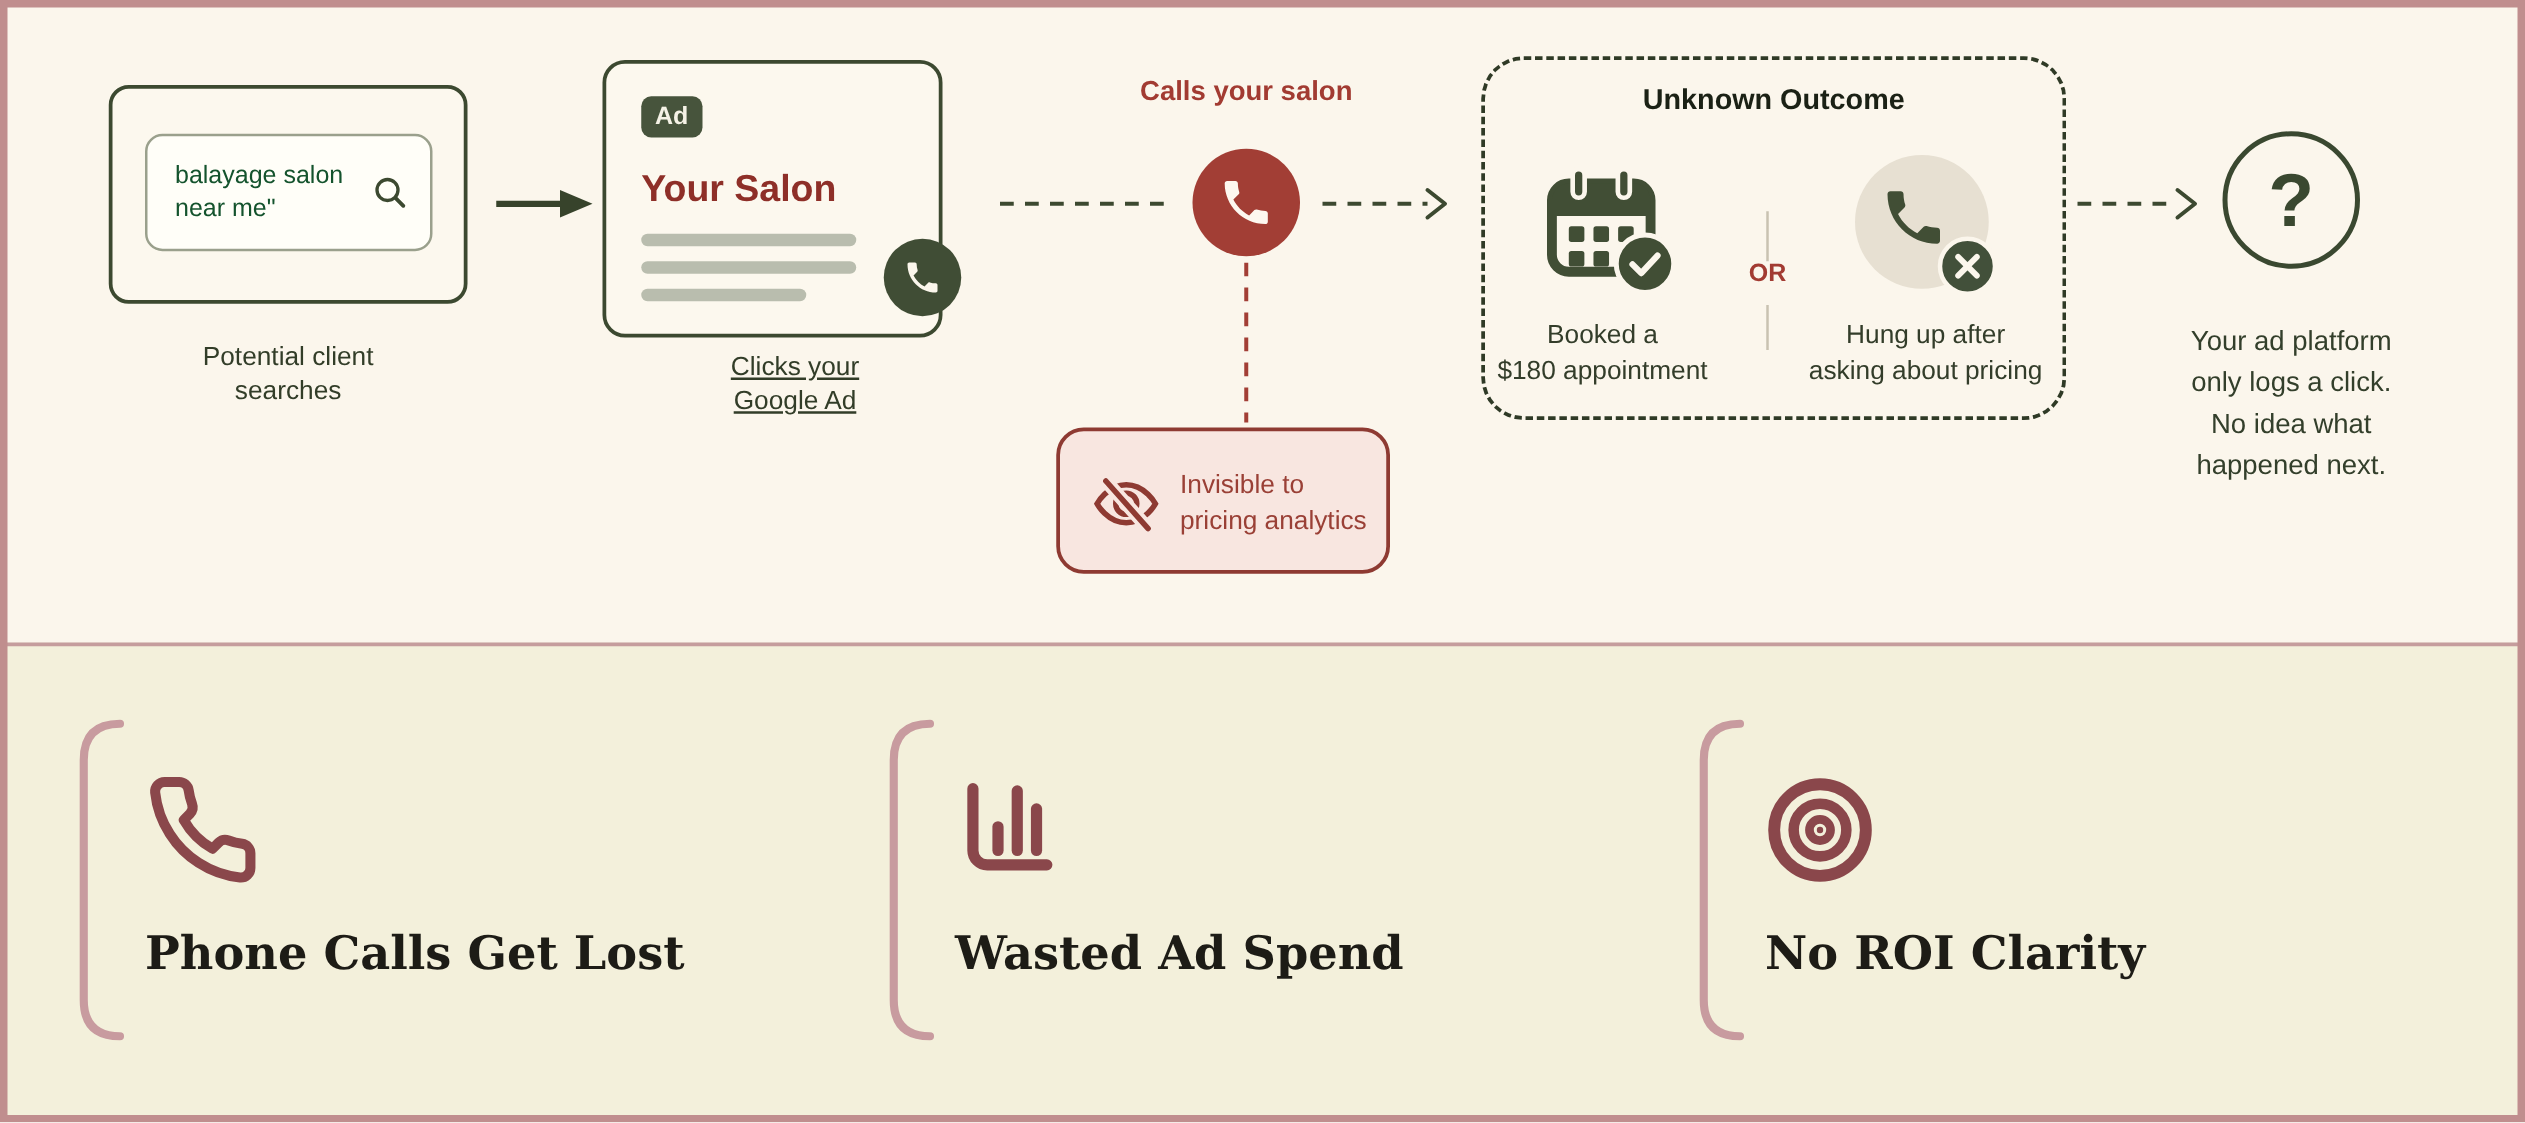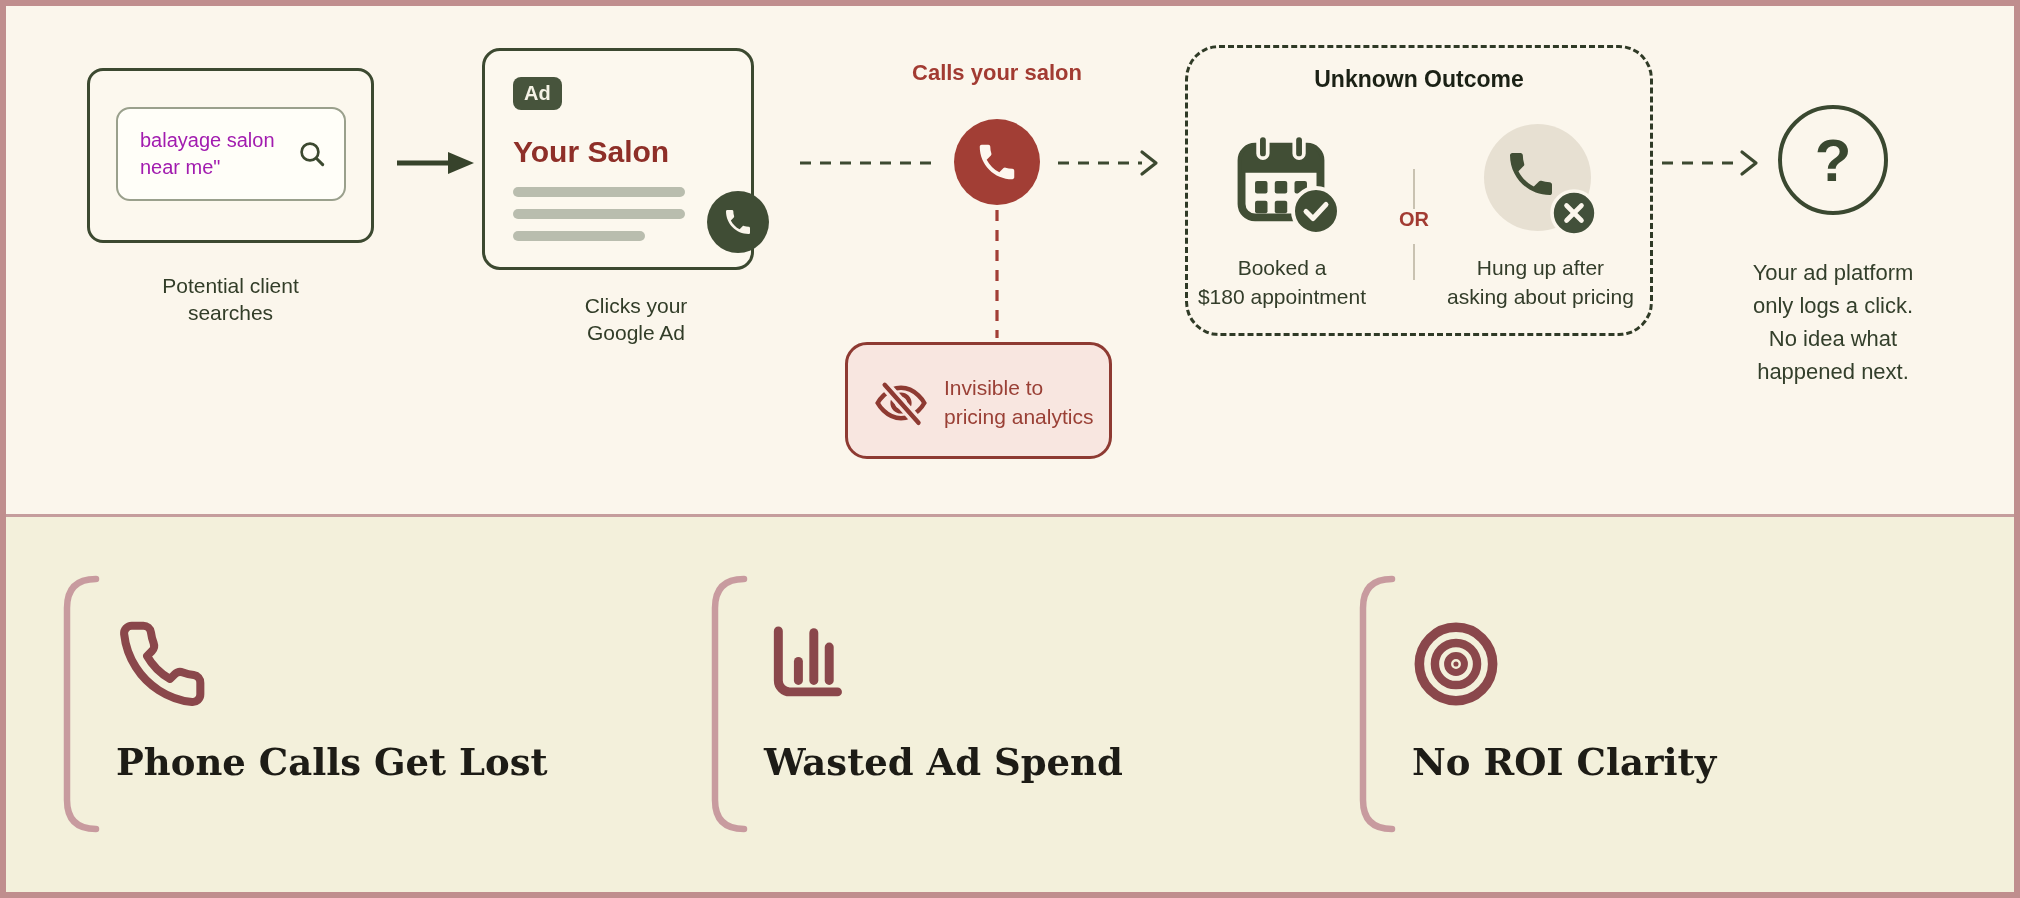--- a/index.html
+++ b/index.html
@@ -7,21 +7,21 @@
     position:relative;width:2020px;height:898px;overflow:hidden;
     background:#fbf6ec;font-family:"Liberation Sans",sans-serif;
   }
   .frame{position:absolute;inset:0;border:6px solid #c08e8e;pointer-events:none;z-index:60;}
   .bottom-band{position:absolute;left:0;top:514px;width:100%;height:384px;background:#f3f0db;border-top:3px solid #c59d9d;box-sizing:border-box;}
   .abs{position:absolute;}
 
   
   .search-card{left:87px;top:68px;width:287px;height:175px;border:3px solid #3c4930;border-radius:16px;background:#fcf8ee;box-sizing:border-box;}
   .search-box{position:absolute;left:26px;top:36px;width:230px;height:94px;border:2px solid #9aa08c;border-radius:14px;background:#fffef8;box-sizing:border-box;display:flex;align-items:center;}
-  .search-query{padding-left:22px;font-size:20px;line-height:27px;color:#a21caf;flex:1;}
+  .search-query{padding-left:22px;font-size:20px;line-height:27px;color:#14532d;flex:1;}
   .search-glyph{margin-right:16px;}
 
   .step-caption{font-size:21px;line-height:27px;color:#323d28;text-align:center;}
 
   .ad-card{left:482px;top:48px;width:272px;height:222px;border:3px solid #3c4930;border-radius:18px;background:#fcf8ee;box-sizing:border-box;}
   .ad-badge{position:absolute;left:28px;top:26px;background:#47543c;color:#f5f2e6;font-weight:bold;font-size:20px;padding:5px 11px;border-radius:8px;}
   .ad-title{position:absolute;left:28px;top:84px;font-size:30px;font-weight:bold;color:#8e2f28;}
   .ad-line{position:absolute;left:28px;height:10px;border-radius:5px;background:#b9bdae;}
   .ad-phone-circle{position:absolute;left:222px;top:140px;width:62px;height:62px;border-radius:50%;background:#404d35;display:flex;align-items:center;justify-content:center;}
 
@@ -80,21 +80,21 @@
     <div class="ad-title">Your Salon</div>
     <div class="ad-line" style="top:136px;width:172px;"></div>
     <div class="ad-line" style="top:158px;width:172px;"></div>
     <div class="ad-line" style="top:180px;width:132px;"></div>
     <div class="ad-phone-circle">
       <svg width="32" height="32" viewBox="0 0 24 24">
         <path fill="#fbf6ec" d="M6.62 10.79c1.44 2.83 3.76 5.14 6.59 6.59l2.2-2.2c.27-.27.67-.36 1.02-.24 1.12.37 2.33.57 3.57.57.55 0 1 .45 1 1V20c0 .55-.45 1-1 1-9.39 0-17-7.61-17-17 0-.55.45-1 1-1h3.5c.55 0 1 .45 1 1 0 1.25.2 2.45.57 3.57.11.35.03.74-.24 1.02l-2.21 2.2z"></path>
       </svg>
     </div>
   </div>
-  <div class="abs step-caption" style="left:482px;top:292px;width:308px;">
+  <div class="abs step-caption" style="left:482px;top:280px;width:308px;text-decoration:underline;">
     <span class="line-span">Clicks your</span>
     <span class="line-span">Google Ad</span>
   </div>
 
   <svg class="abs" style="left:798px;top:158px;" width="140" height="10">
     <line x1="2" y1="5" x2="138" y2="5" stroke="#3c4930" stroke-width="3.2" stroke-dasharray="11 9"></line>
   </svg>
 
   <div class="abs call-label">Calls your salon</div>
   <div class="abs call-circle">

